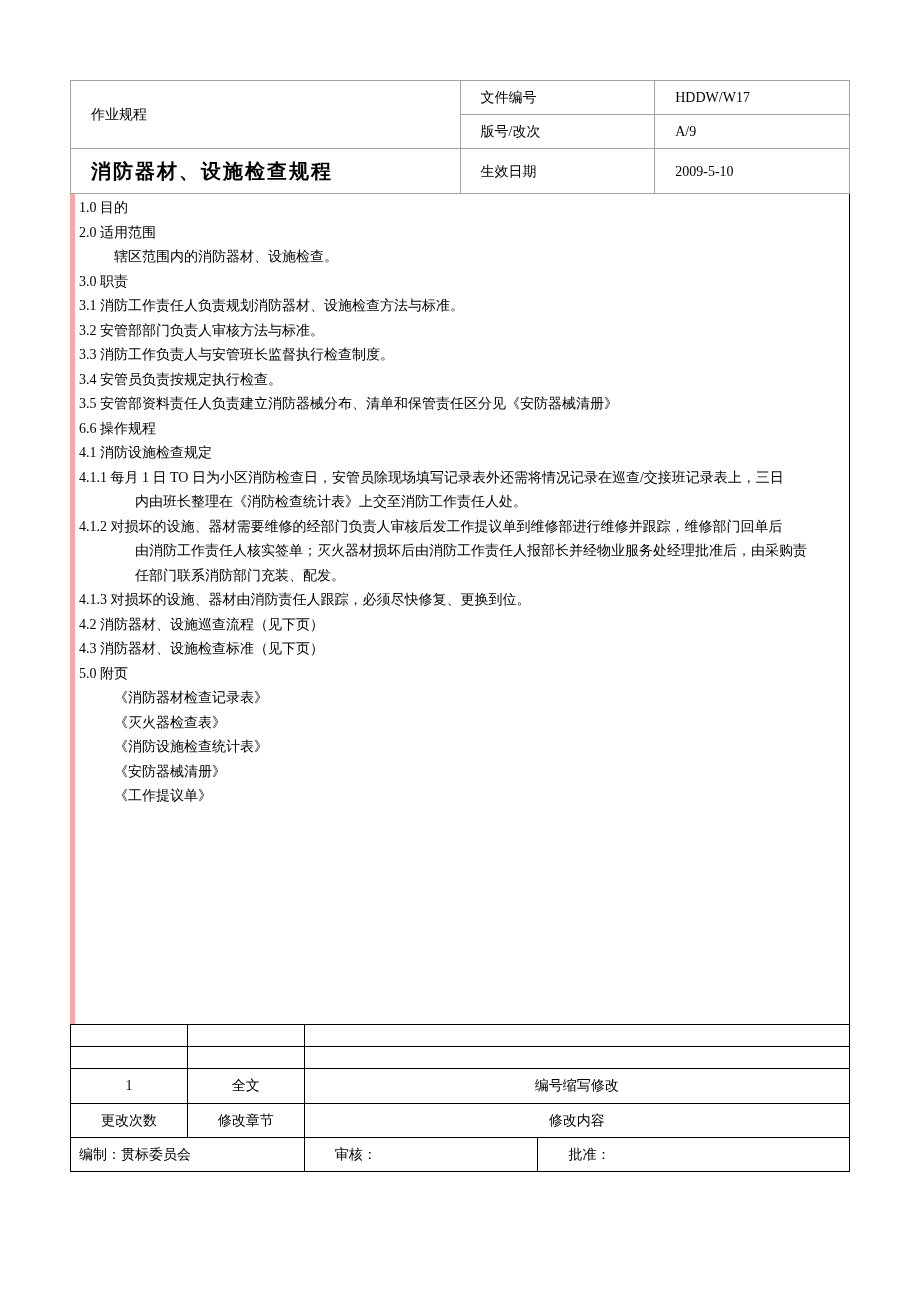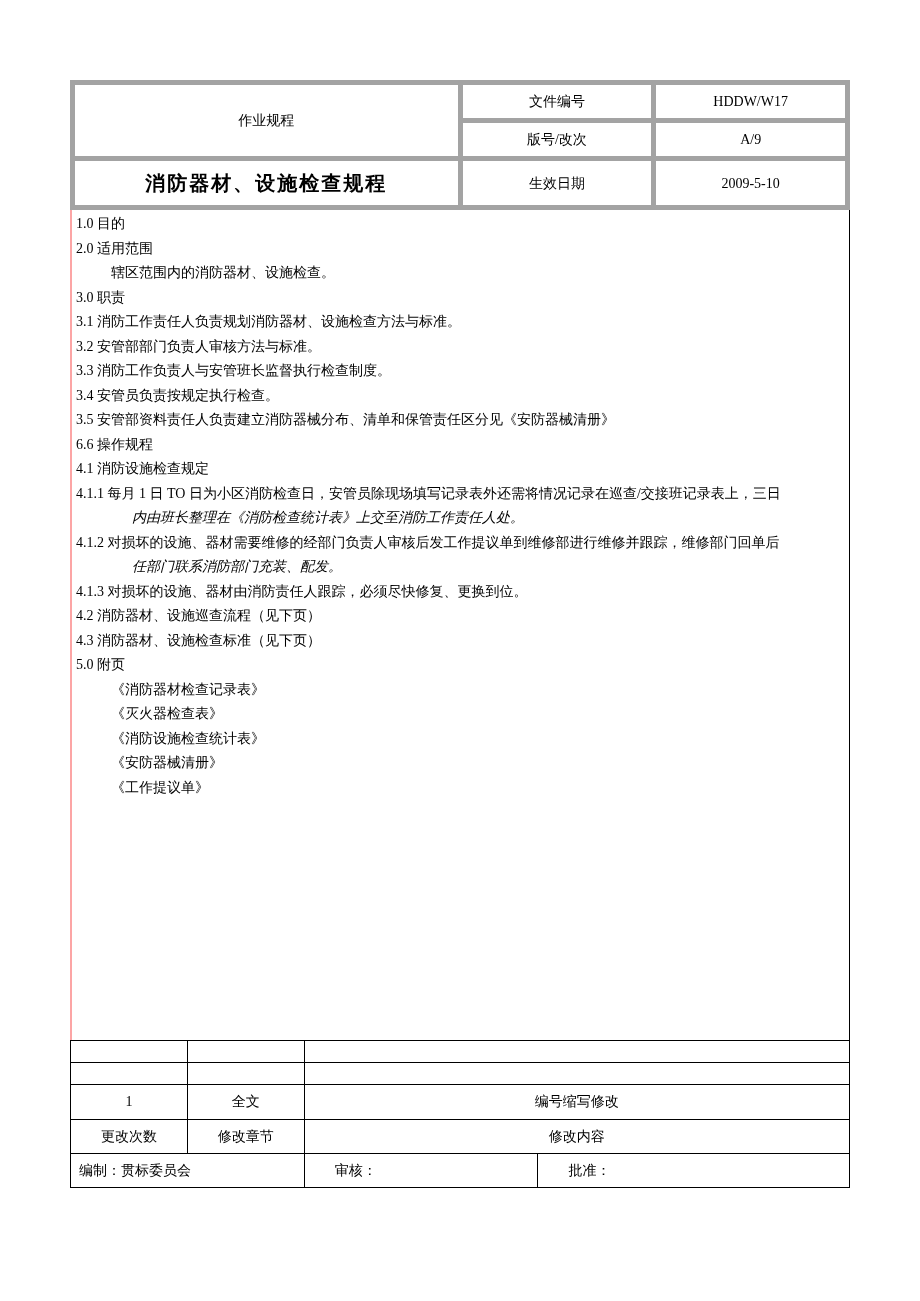--- a/index.html
+++ b/index.html
@@ -14,51 +14,49 @@
       padding: 80px 70px;
       width: 920px;
       color: #000;
       line-height: 1.8;
     }
     .header-table {
       width: 100%;
       border-collapse: collapse;
     }
     .header-table td {
-      border: 5px solid #a3a3a3;
-      padding: 4px 8px;
-      text-align: center;
+      border: 1px solid #a3a3a3;
+      padding: 4px 20px;
       font-size: 14px;
     }
     .header-table .title-cell {
       font-size: 20px;
       letter-spacing: 2px;
       font-weight: bold;
     }
     .header-table .proc-label {
       font-size: 14px;
     }
     .content {
       padding: 2px 4px;
-      border-left: 2px solid #fca5a5;
+      border-left: 5px solid #fca5a5;
       border-right: 1px solid #000;
       font-size: 14px;
       min-height: 830px;
     }
     .content p {
       margin: 0;
       line-height: 1.75;
     }
     .indent1 {
       padding-left: 2.5em;
     }
     .hang2 {
       padding-left: 4em;
       text-indent: 0;
-      font-style: italic;
     }
     .footer-table {
       width: 100%;
       border-collapse: collapse;
     }
     .footer-table td {
       border: 1px solid #000;
       padding: 4px 8px;
       text-align: center;
       font-size: 14px;
@@ -102,20 +100,21 @@
     <p>3.1 消防工作责任人负责规划消防器材、设施检查方法与标准。</p>
     <p>3.2 安管部部门负责人审核方法与标准。</p>
     <p>3.3 消防工作负责人与安管班长监督执行检查制度。</p>
     <p>3.4 安管员负责按规定执行检查。</p>
     <p>3.5 安管部资料责任人负责建立消防器械分布、清单和保管责任区分见《安防器械清册》</p>
     <p>6.6 操作规程</p>
     <p>4.1 消防设施检查规定</p>
     <p>4.1.1 每月 1 日 TO 日为小区消防检查日，安管员除现场填写记录表外还需将情况记录在巡查/交接班记录表上，三日</p>
     <p class="hang2">内由班长整理在《消防检查统计表》上交至消防工作责任人处。</p>
     <p>4.1.2 对损坏的设施、器材需要维修的经部门负责人审核后发工作提议单到维修部进行维修并跟踪，维修部门回单后</p>
+    <p class="hang2">由消防工作责任人核实签单；灭火器材损坏后由消防工作责任人报部长并经物业服务处经理批准后，由采购责</p>
     <p class="hang2">任部门联系消防部门充装、配发。</p>
     <p>4.1.3 对损坏的设施、器材由消防责任人跟踪，必须尽快修复、更换到位。</p>
     <p>4.2 消防器材、设施巡查流程（见下页）</p>
     <p>4.3 消防器材、设施检查标准（见下页）</p>
     <p>5.0 附页</p>
     <p class="indent1">《消防器材检查记录表》</p>
     <p class="indent1">《灭火器检查表》</p>
     <p class="indent1">《消防设施检查统计表》</p>
     <p class="indent1">《安防器械清册》</p>
     <p class="indent1">《工作提议单》</p>

